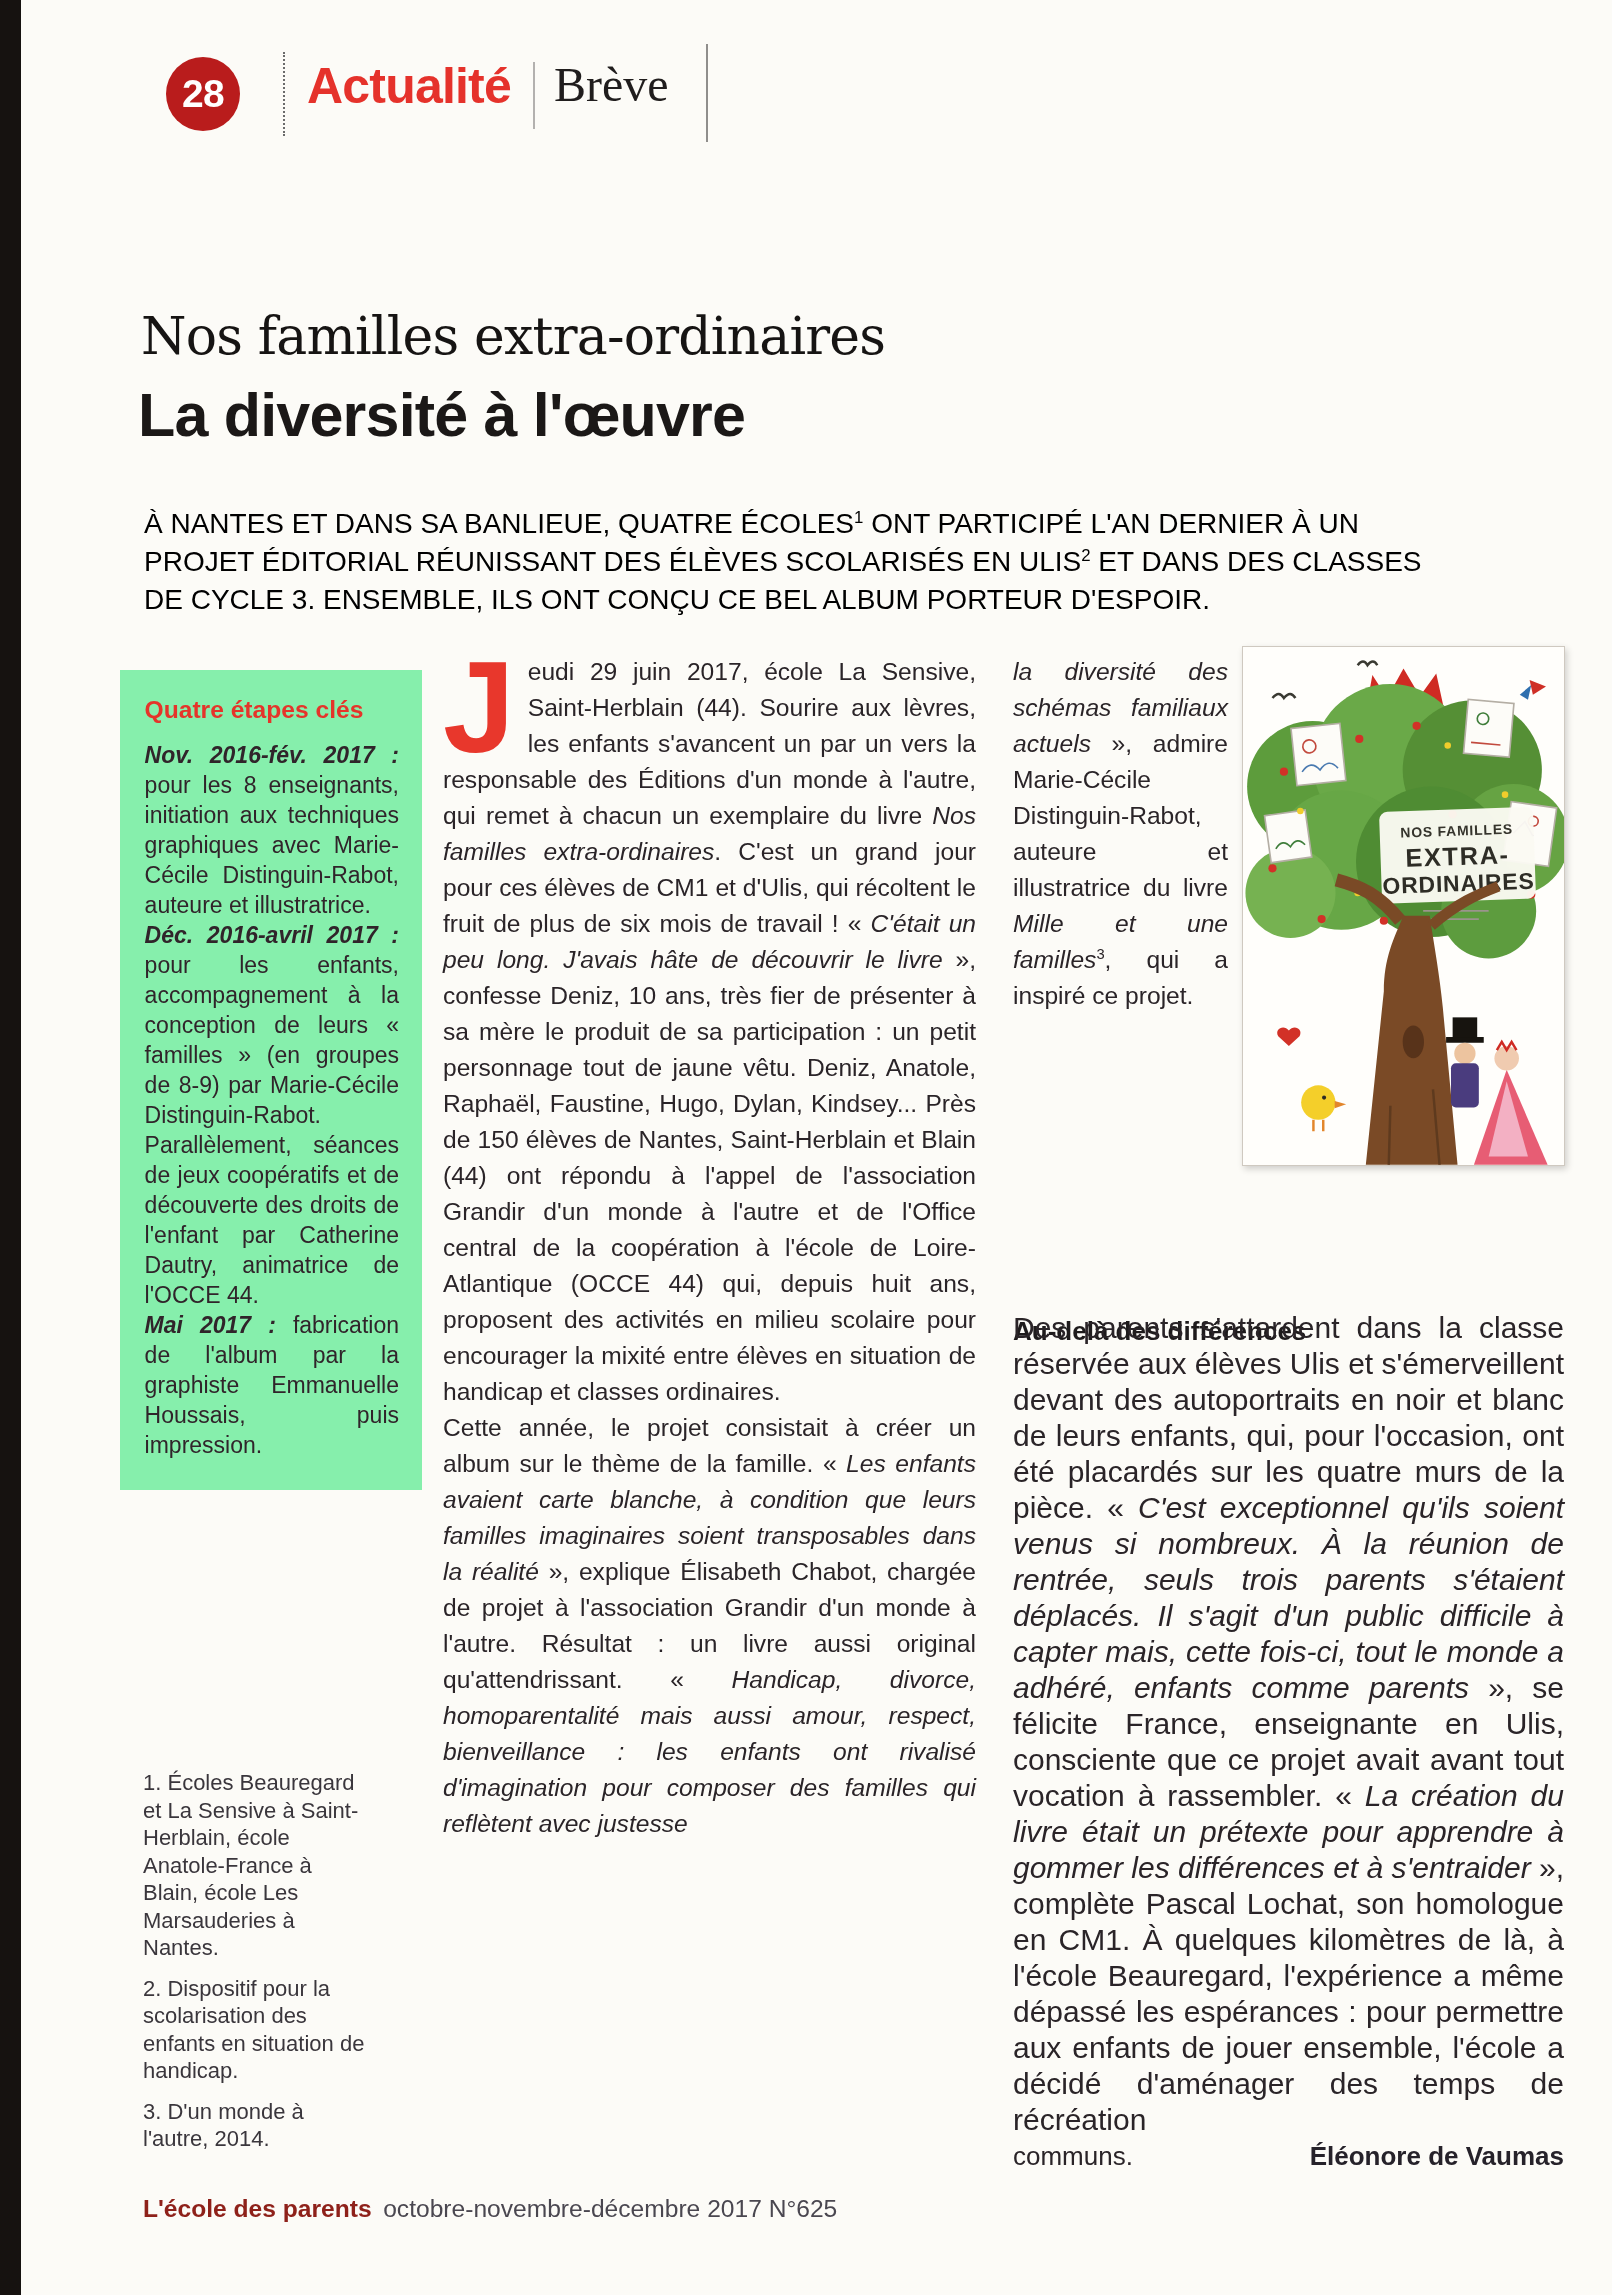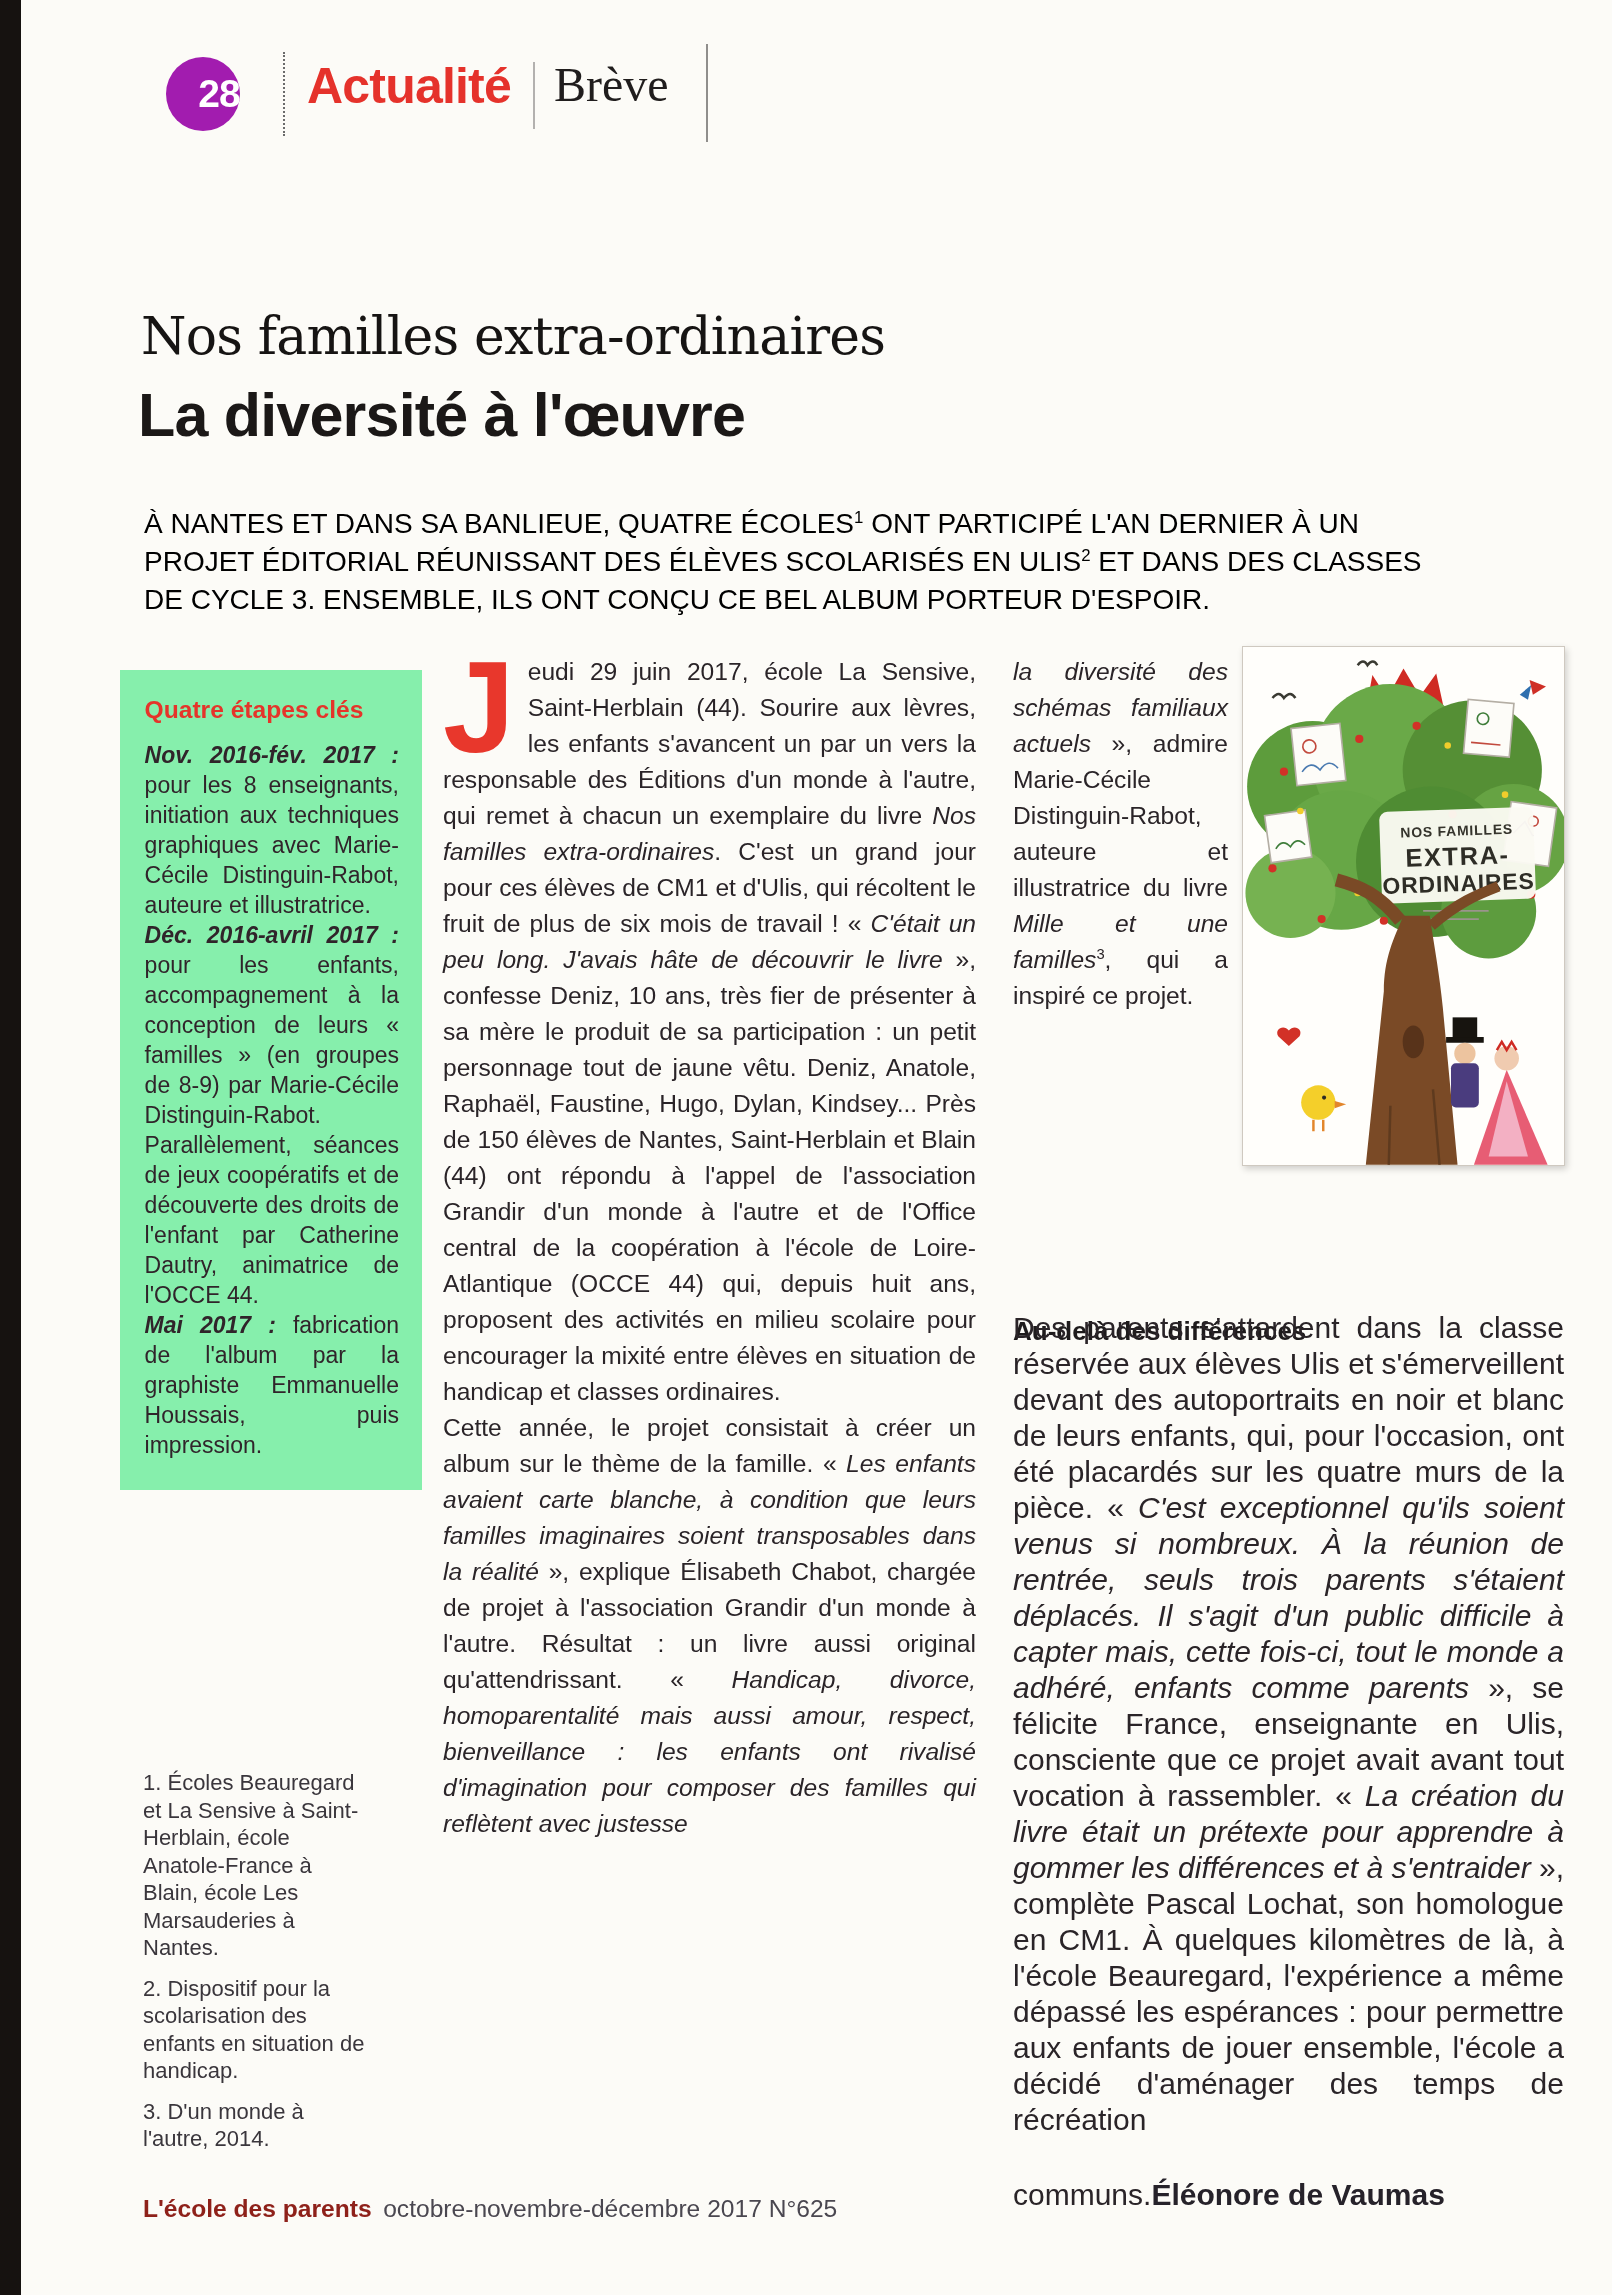--- a/index.html
+++ b/index.html
@@ -2,21 +2,21 @@
 <html lang="fr" style="font-size:13px"><head>
 <meta charset="utf-8">
 <style>
   html,body{margin:0;padding:0;background:#e9e7e2;}
   .page{position:relative;width:1613px;height:2295px;background:#fcfbf7;overflow:hidden;
         font-family:"Liberation Sans",sans-serif;color:#2a2428;}
   .scan-edge{position:absolute;left:0;top:0;width:21px;height:2295px;background:#161210;}
 
   
   .pagenum-circle{position:absolute;left:166px;top:57px;width:74px;height:74px;border-radius:50%;
-        background:#a21caf;display:flex;align-items:center;justify-content:flex-end;}
+        background:#b91c1c;display:flex;align-items:center;justify-content:center;}
   .pagenum-circle span{color:#fff;font-size:39px;font-weight:700;letter-spacing:-0.8px;}
   .dotsep{position:absolute;left:283px;top:52px;height:84px;border-left:2.5px dotted #6b6b6b;}
   .section-label{position:absolute;left:307px;top:61px;font-size:50px;font-weight:800;
         color:#e5322b;letter-spacing:-0.8px;line-height:1;}
   .vsep1{position:absolute;left:533px;top:62px;width:1.6px;height:67px;background:#b3b1af;}
   .vsep2{position:absolute;left:706px;top:44px;width:1.6px;height:98px;background:#908e8c;}
   .subsection-label{position:absolute;left:554px;top:61px;font-size:48px;font-weight:400;
         color:#201d1d;font-family:Liberation Serif, serif;line-height:1;}
 
   
@@ -42,22 +42,22 @@
   .dropcap{float:left;color:#e8372c;font-size:129px;line-height:97px;font-weight:700;
         padding:4.9px 13px 0 0;}
 
   
   .col2top{position:absolute;left:1013px;top:654px;width:215px;font-size:24.6px;line-height:36px;
         text-align:justify;color:#2a2428;hyphens:auto;-webkit-hyphens:auto;}
   .subhead{position:absolute;left:1013px;top:1316px;margin:0;font-size:26px;font-weight:700;color:#1e1b1c;}
   .col2main{position:absolute;left:1013px;top:1310px;width:551px;}
   .col2main p{margin:0;font-size:30px;line-height:36px;text-align:justify;text-align-last:justify;
         color:#2a2428;hyphens:auto;-webkit-hyphens:auto;}
-  .lastline{display:flex;align-items:baseline;
-        font-size:30px;line-height:36px;color:#2a2428;margin-top:39px;}
+  .lastline{display:flex;justify-content:space-between;align-items:baseline;
+        font-size:26px;line-height:36px;color:#2a2428;}
   .byline{font-weight:700;color:#26222a;}
 
   
   .cover{position:absolute;left:1242px;top:646px;width:321px;height:518px;margin:0;
         background:#fffefb;border:0.8px solid #cfc9c0;box-shadow:1.6px 2.5px 6.6px rgba(0,0,0,.18);}
   .cover svg{display:block;width:100%;height:100%;}
 
   
   .footnotes{position:absolute;left:143px;top:1769px;width:226px;}
   .footnotes p{margin:0 0 13px 0;font-size:22px;line-height:27.5px;color:#3a363c;}

